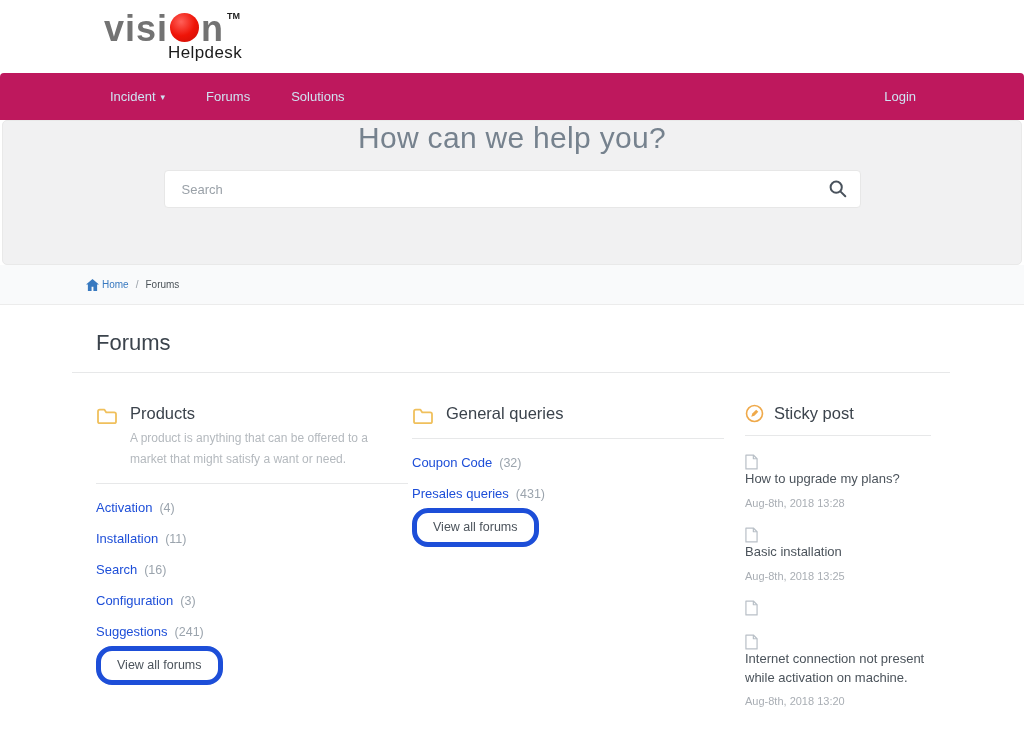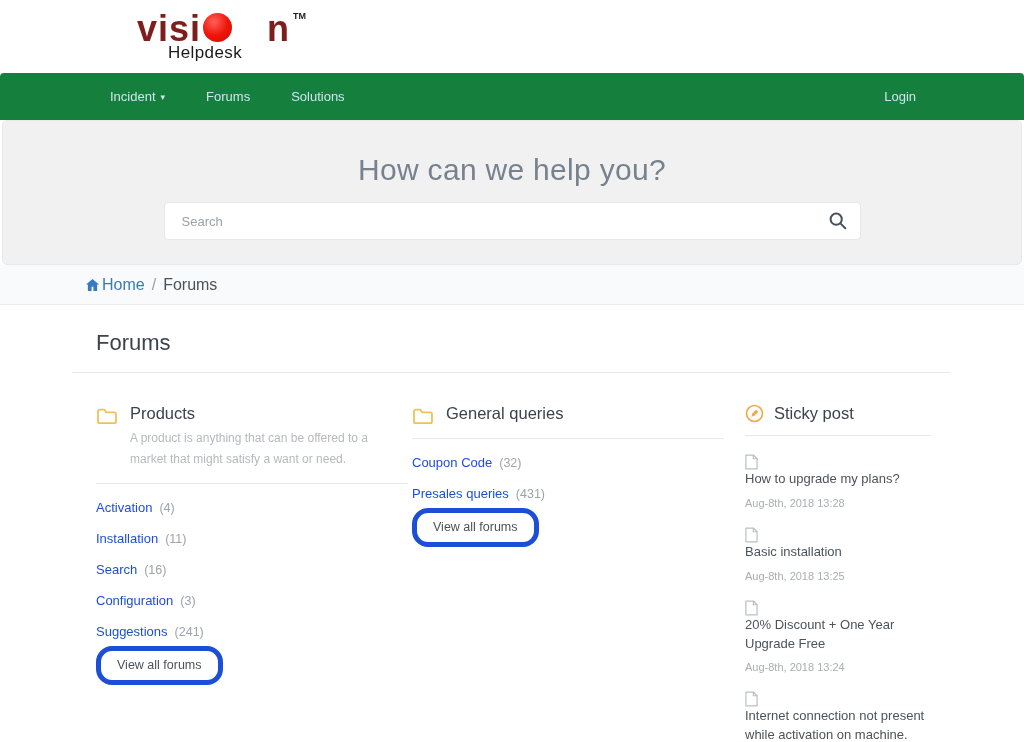--- a/index.html
+++ b/index.html
@@ -4,47 +4,47 @@
 <style>
   * { margin:0; padding:0; box-sizing:border-box; }
   html,body { background:#fff; }
   body { width:1024px; height:742px; font-family:"Liberation Sans", sans-serif; overflow:hidden; }
   .page { width:1024px; height:742px; background:#fff; overflow:hidden; }
 
   
   .topbar { height:73px; display:flex; align-items:center; padding-left:104px; }
   .logo { cursor:pointer; }
   .brandline { line-height:1; white-space:nowrap; }
-  .brand-text { font-size:36px; font-weight:700; color:#7f1d1d; letter-spacing:1px;margin-left:33px; }
+  .brand-text { font-size:36px; font-weight:700; color:#737373; letter-spacing:1px; }
   .brand-dot { display:inline-block; width:29px; height:29px; border-radius:50%;
     background: radial-gradient(circle at 38% 30%, #ff6059 0%, #ef1408 52%, #c90d04 100%);
     margin:0 2px; vertical-align:-1px; }
   .brand-tm { font-size:9px; font-weight:700; color:#1d1d1d; vertical-align:22px; margin-left:3px; }
   .brand-sub { font-size:17px; color:#1b1b1b; padding-left:64px; margin-top:-4px; letter-spacing:0.4px; }
 
   
-  .navbar { height:47px; background:#15803d; display:flex; align-items:center;
+  .navbar { height:47px; background:#be185d; display:flex; align-items:center;
     padding:0 108px 0 110px; border-radius:4px 4px 0 0; }
   .nav-item { color:#cfe3f2; font-size:13px; text-decoration:none; margin-right:41px; cursor:pointer; white-space:nowrap; }
   .nav-item.login { margin-left:auto; margin-right:0; }
   .caret { font-size:9px; margin-left:5px; position:relative; top:-1px; }
 
   
   .hero { margin:0 2px; height:145px; background:#f1f1f2; border:1px solid #e9e9e9;
     border-radius:5px; text-align:center; }
-  .hero-title { padding-top:32px; font-size:30px; font-weight:400; color:#76828e; letter-spacing:0.3px; }
+  .hero-title { font-size:30px; font-weight:400; color:#76828e; letter-spacing:0.3px; }
   .searchwrap { position:relative; width:697px; margin:15px auto 0; }
   .search-input { width:100%; height:38px; border:1px solid #e7e7e7; border-radius:4px;
     padding:0 46px 0 17px; font-size:13px; color:#444; font-family:"Liberation Sans", sans-serif; outline:none; }
   .search-input::placeholder { color:#9aa1a8; }
   .search-icon { position:absolute; right:13px; top:9px; width:20px; height:20px; cursor:pointer; }
 
   
   .breadcrumb { height:40px; background:#f9fafb; border-bottom:1px solid #ececec;
-    display:flex; align-items:center; padding-left:86px; font-size:16px; }
+    display:flex; align-items:center; padding-left:86px; font-size:10px; }
   .home-icon { display:inline-flex; margin-right:3px; }
   .bc-home { color:#3879c0; text-decoration:none; cursor:pointer; }
   .bc-sep { color:#9aa1a8; margin:0 7px; }
   .bc-current { color:#4b5258; }
 
   
   .content { padding:0 74px 0 72px; }
   .page-title { font-size:22px; font-weight:500; color:#3b434c; margin:25px 0 0 24px; }
   .divider { border-bottom:1px solid #e7e8e9; margin-top:16px; }
 
@@ -184,24 +184,20 @@
                 <div class="sticky-item-date">Aug-8th, 2018 13:25</div>
               </div>
             </div>
             <div class="sticky-item">
               <span class="doc-icon">
                 <svg viewBox="0 0 14 17" width="13" height="16" fill="none" stroke="#b9c0c7" stroke-width="1.3" stroke-linejoin="round">
                   <path d="M1 1 h8 l4 4 v11 H1 z"></path>
                   <path d="M9 1 v4 h4"></path>
                 </svg>
               </span>
-              <div class="sticky-item-text">
-                <div class="sticky-item-title">20% Discount + One Year Upgrade Free</div>
-                <div class="sticky-item-date">Aug-8th, 2018 13:24</div>
-              </div>
             </div>
             <div class="sticky-item">
               <span class="doc-icon">
                 <svg viewBox="0 0 14 17" width="13" height="16" fill="none" stroke="#b9c0c7" stroke-width="1.3" stroke-linejoin="round">
                   <path d="M1 1 h8 l4 4 v11 H1 z"></path>
                   <path d="M9 1 v4 h4"></path>
                 </svg>
               </span>
               <div class="sticky-item-text">
                 <div class="sticky-item-title">Internet connection not present while activation on machine.</div>

